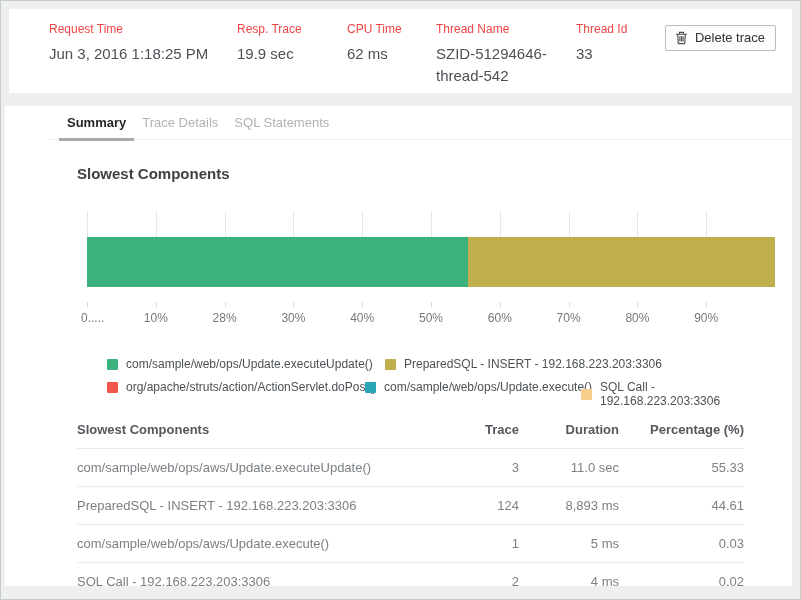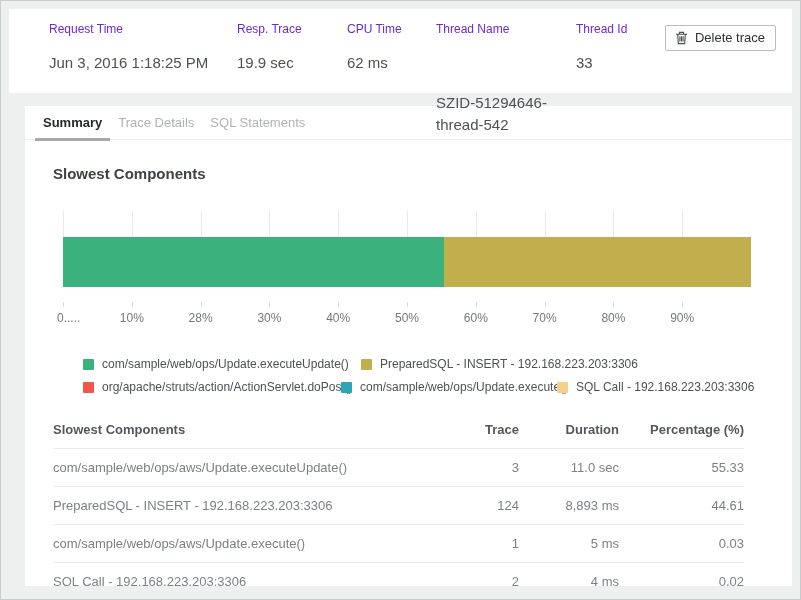--- a/index.html
+++ b/index.html
@@ -17,48 +17,49 @@
 
   
   .card { background:#ffffff; }
   .info-card {
     margin:8px 8px 0 8px;
     height:84px;
     display:flex;
     padding:13px 16px 0 40px;
   }
   .field { display:flex; flex-direction:column; }
-  .field .flabel { font-size:12px; color:#6d28d9; margin-bottom:16px; }
+  .field .flabel { font-size:12px; color:#ef4444; margin-bottom:7px; }
   .field .fvalue { font-size:15px; color:#4c5156; line-height:1.45; }
   .f-request { width:188px; }
   .f-resp { width:110px; }
   .f-cpu { width:89px; }
-  .f-thread-name { width:140px;gap:40px; }
+  .f-thread-name { width:140px; }
   .f-thread-name .fvalue { max-width:118px; overflow-wrap:break-word; }
   .f-thread-id { width:60px; }
   .delete-btn {
     margin-left:auto;
     align-self:flex-start;
     margin-top:3px;
     display:flex; align-items:center; gap:7px;
     border:1px solid #bcbcbc;
     background:#fdfdfd;
     border-radius:2px;
     padding:4px 10px 5px 9px;
     font-size:13px; color:#2e3235;
     font-family:"Liberation Sans", sans-serif;
     cursor:pointer;
   }
   .delete-btn svg { display:block; }
 
   
   .main-card {
-    margin:13px 8px 8px 24px;
+    margin:13px 8px 8px 4px;
     height:480px;
     overflow:hidden;
+    padding-left:44px;
   }
   .tabs {
     display:flex;
     padding-left:10px;
     border-bottom:1px solid #ededec;
   }
   .tab {
     padding:9px 8px 8px 8px;
     font-size:13px;
     color:#afb3b5;

